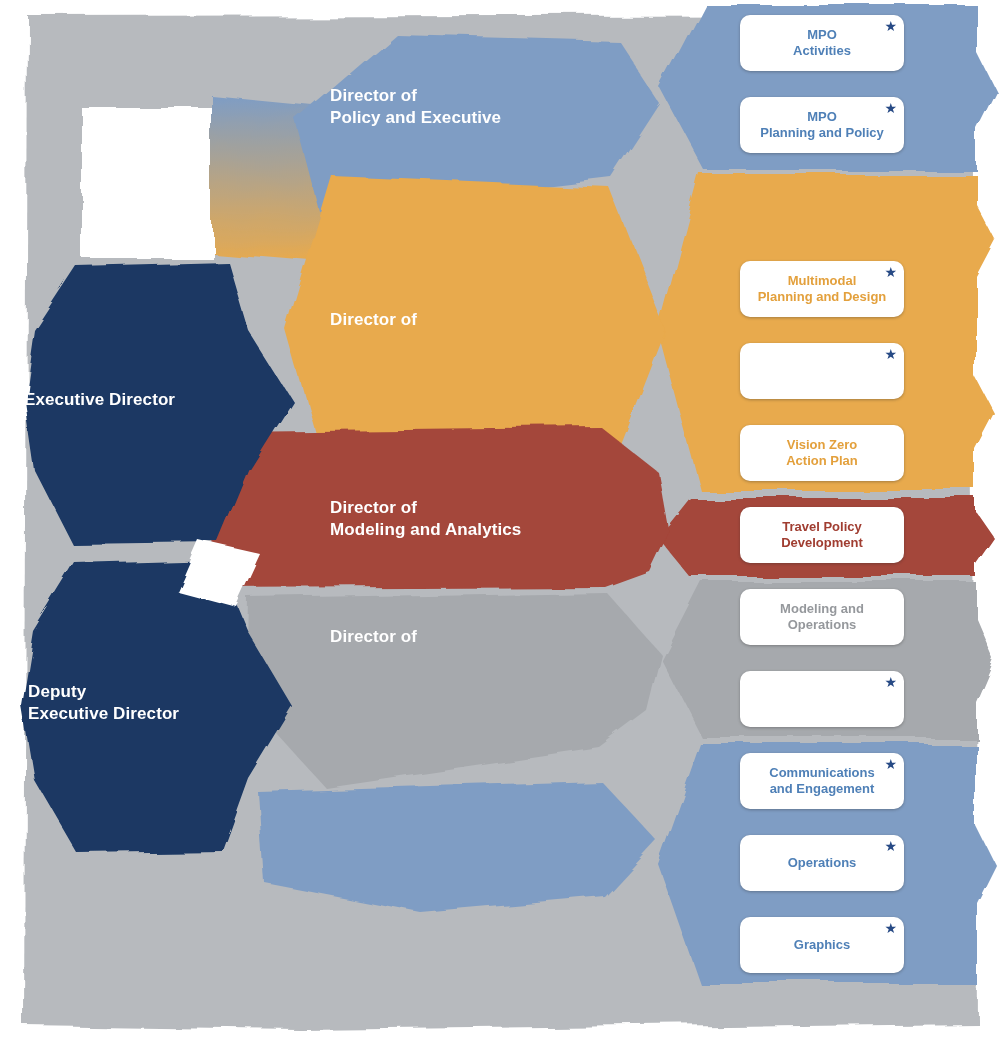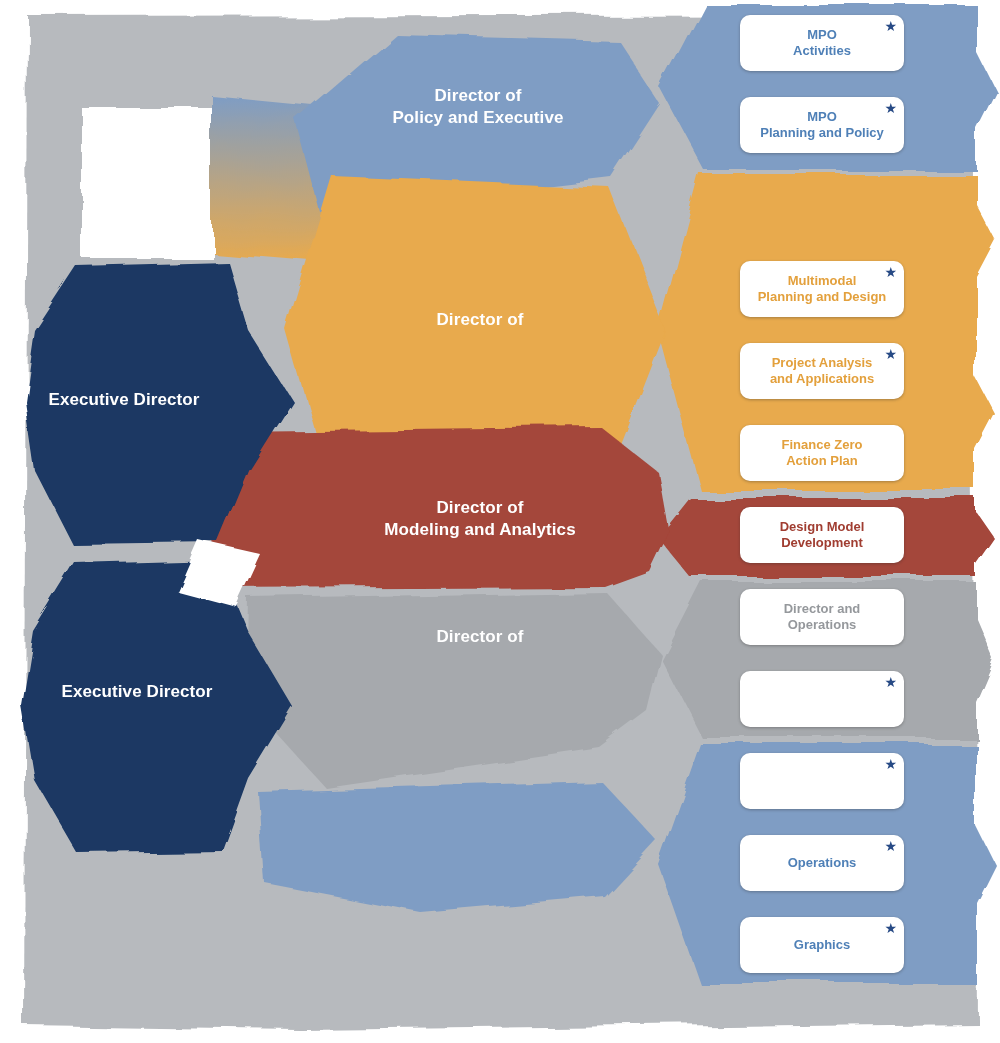--- a/index.html
+++ b/index.html
@@ -6,21 +6,21 @@
   body{
     width:1000px;height:1043px;background:#ffffff;
     font-family:"Liberation Sans",sans-serif;
     -webkit-font-smoothing:antialiased;
   }
   .stage{position:relative;width:1000px;height:1043px;overflow:hidden;background:#ffffff}
   svg.canvas{position:absolute;left:0;top:0}
 
   
   .txt{
-    position:absolute;color:#ffffff;font-weight:bold;text-align:center;
+    position:absolute;color:#ffffff;font-weight:bold;text-align:left;
     font-size:17px;line-height:22px;letter-spacing:.1px;
   }
   .exec{left:24px;top:389px;width:200px}
   .deputy{left:28px;top:681px;width:218px}
   .dir-0{left:330px;top:85px;width:296px}
   .dir-1{left:330px;top:309px;width:300px}
   .dir-2{left:330px;top:497px;width:300px}
   .dir-3{left:330px;top:626px;width:300px}
 
   
@@ -77,20 +77,21 @@
       <path fill="#1a3863" d="M76,266 L228,262 L248,330 L292,400 L248,470 L218,542 L72,544 L34,470 L24,400 L34,330 Z"></path>
       <path fill="#1a3863" d="M76,564 L218,560 L248,632 L292,706 L248,778 L222,850 L76,852 L34,780 L22,706 L34,632 Z"></path>
 
       <path fill="#ffffff" d="M82,108 L212,108 L212,258 L82,258 Z"></path>
       <path fill="#ffffff" d="M198,540 L260,554 L236,606 L176,590 Z"></path>
     </g>
   </svg>
 
   <div class="txt exec">Executive Director</div>
   <div class="txt deputy">
+    <div>Deputy</div>
     <div>Executive Director</div>
   </div>
 
   <div class="txt dir-0">
     <div>Director of</div>
     <div>Policy and Executive</div>
   </div>
   <div class="txt dir-1">
     <div>Director of</div>
   </div>
@@ -118,51 +119,51 @@
   </div>
   <div class="unit u-orange" style="top:261px">
     <span class="star">★</span>
     <div class="ulabel">
       <div>Multimodal</div>
         <div>Planning and Design</div>
     </div>
   </div>
   <div class="unit u-orange" style="top:343px">
     <span class="star">★</span>
-    <div class="ulabel">
-      <div>Project Analysis</div>
-        <div>and Applications</div>
-    </div>
   </div>
   <div class="unit u-orange" style="top:425px">
     <span class="star"></span>
     <div class="ulabel">
-      <div>Finance Zero</div>
+      <div>Vision Zero</div>
         <div>Action Plan</div>
     </div>
   </div>
   <div class="unit u-red" style="top:507px">
     <span class="star"></span>
     <div class="ulabel">
-      <div>Design Model</div>
+      <div>Travel Policy</div>
         <div>Development</div>
     </div>
   </div>
   <div class="unit u-gray" style="top:589px">
     <span class="star"></span>
     <div class="ulabel">
-      <div>Director and</div>
+      <div>Modeling and</div>
         <div>Operations</div>
     </div>
   </div>
   <div class="unit u-gray" style="top:671px">
     <span class="star">★</span>
   </div>
   <div class="unit u-blue" style="top:753px">
     <span class="star">★</span>
+    <div class="ulabel">
+      <div>Communications</div>
+        <div>and Engagement</div>
+    </div>
   </div>
   <div class="unit u-blue" style="top:835px">
     <span class="star">★</span>
     <div class="ulabel">
       <div>Operations</div>
         <div></div>
     </div>
   </div>
   <div class="unit u-blue" style="top:917px">
     <span class="star">★</span>

